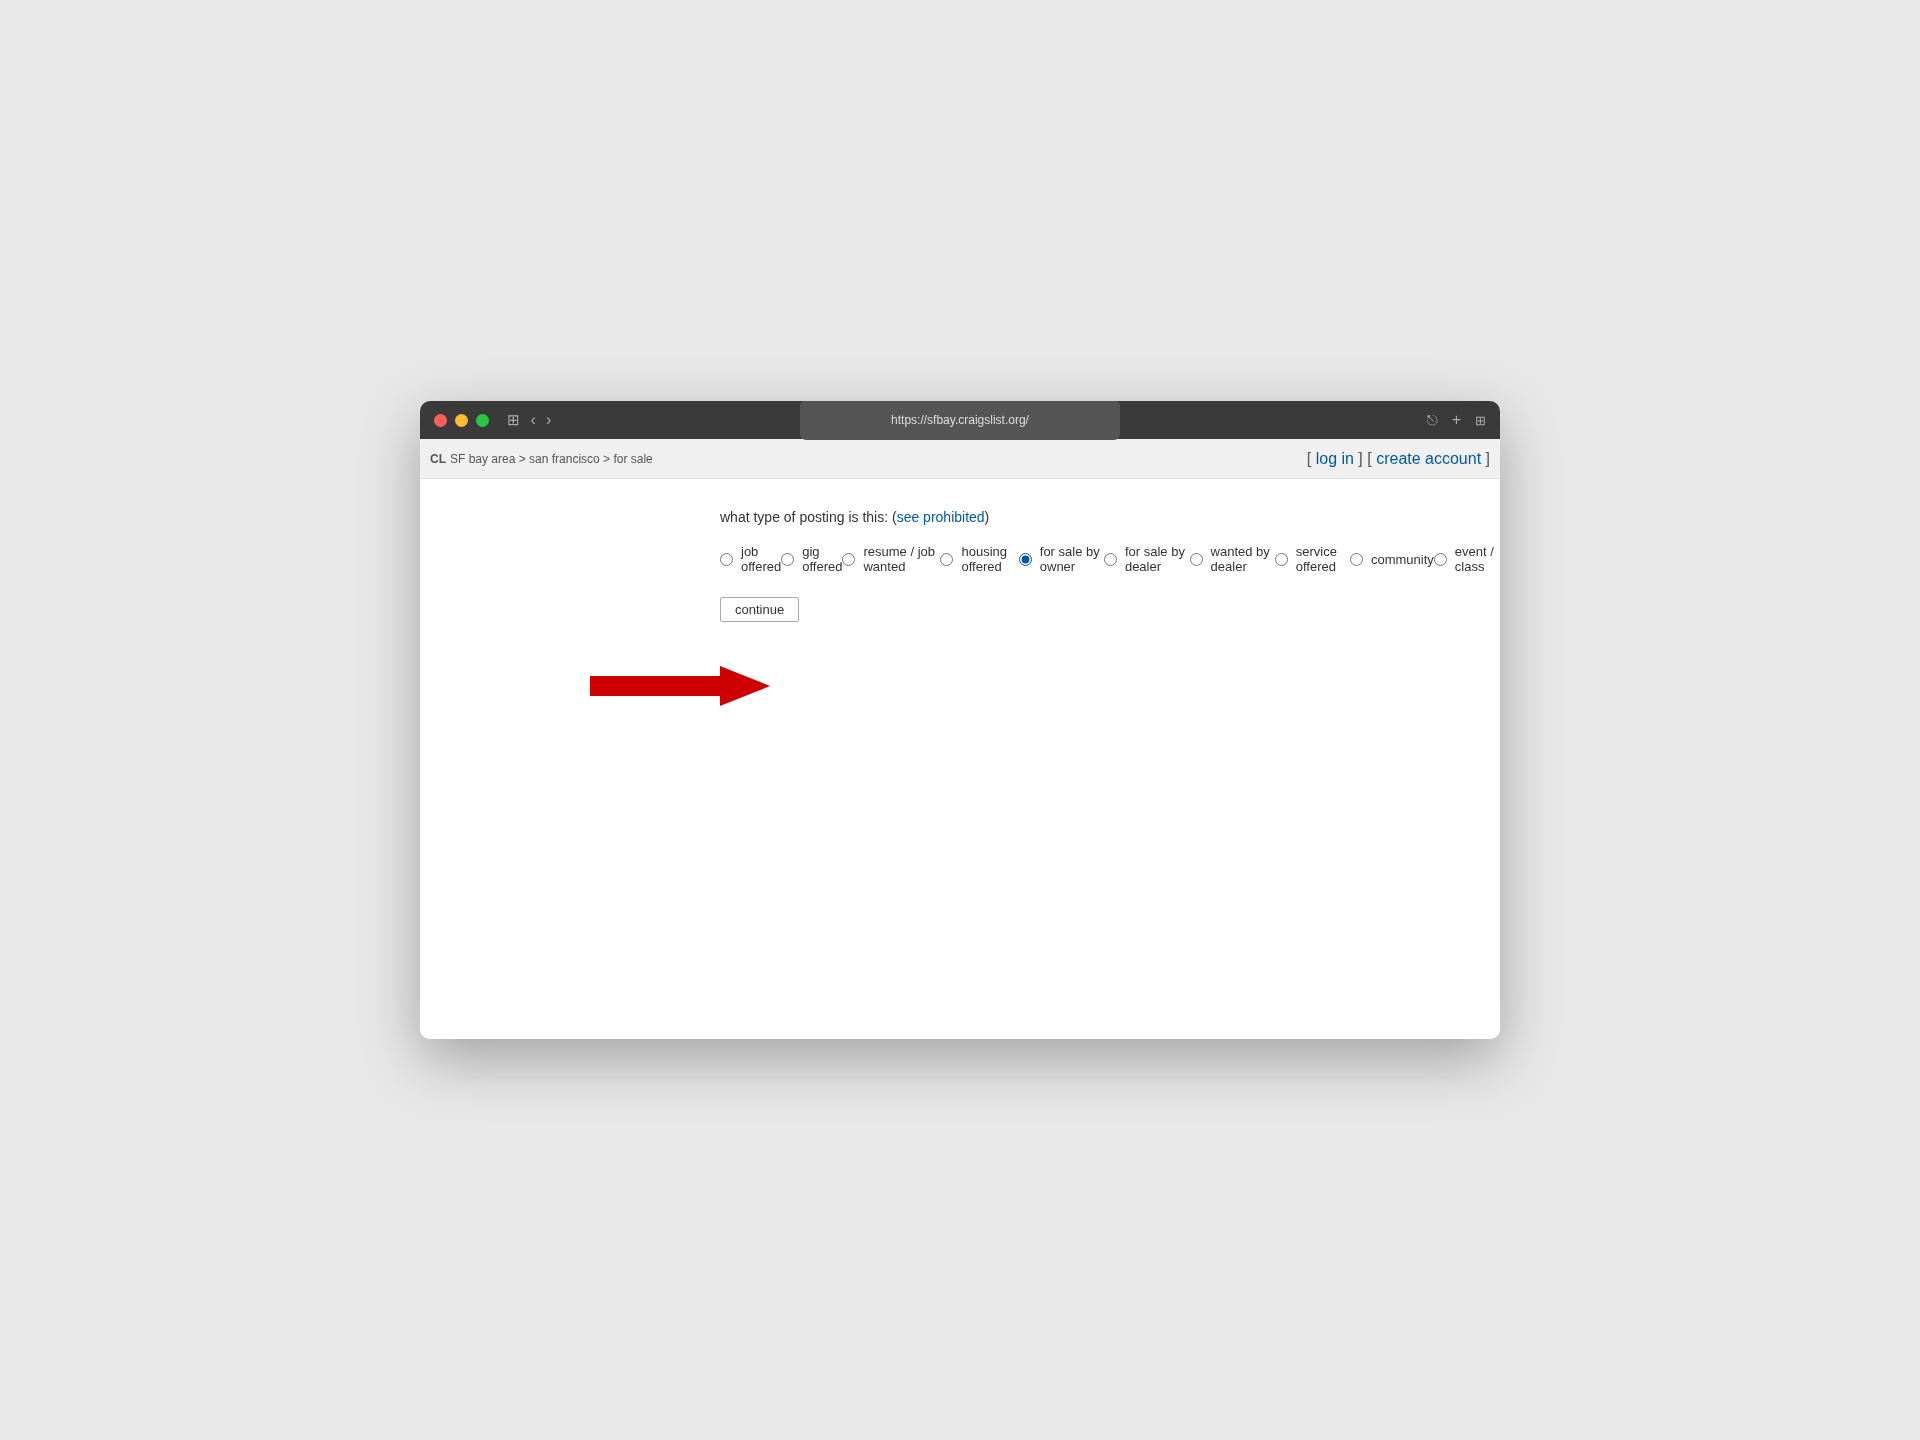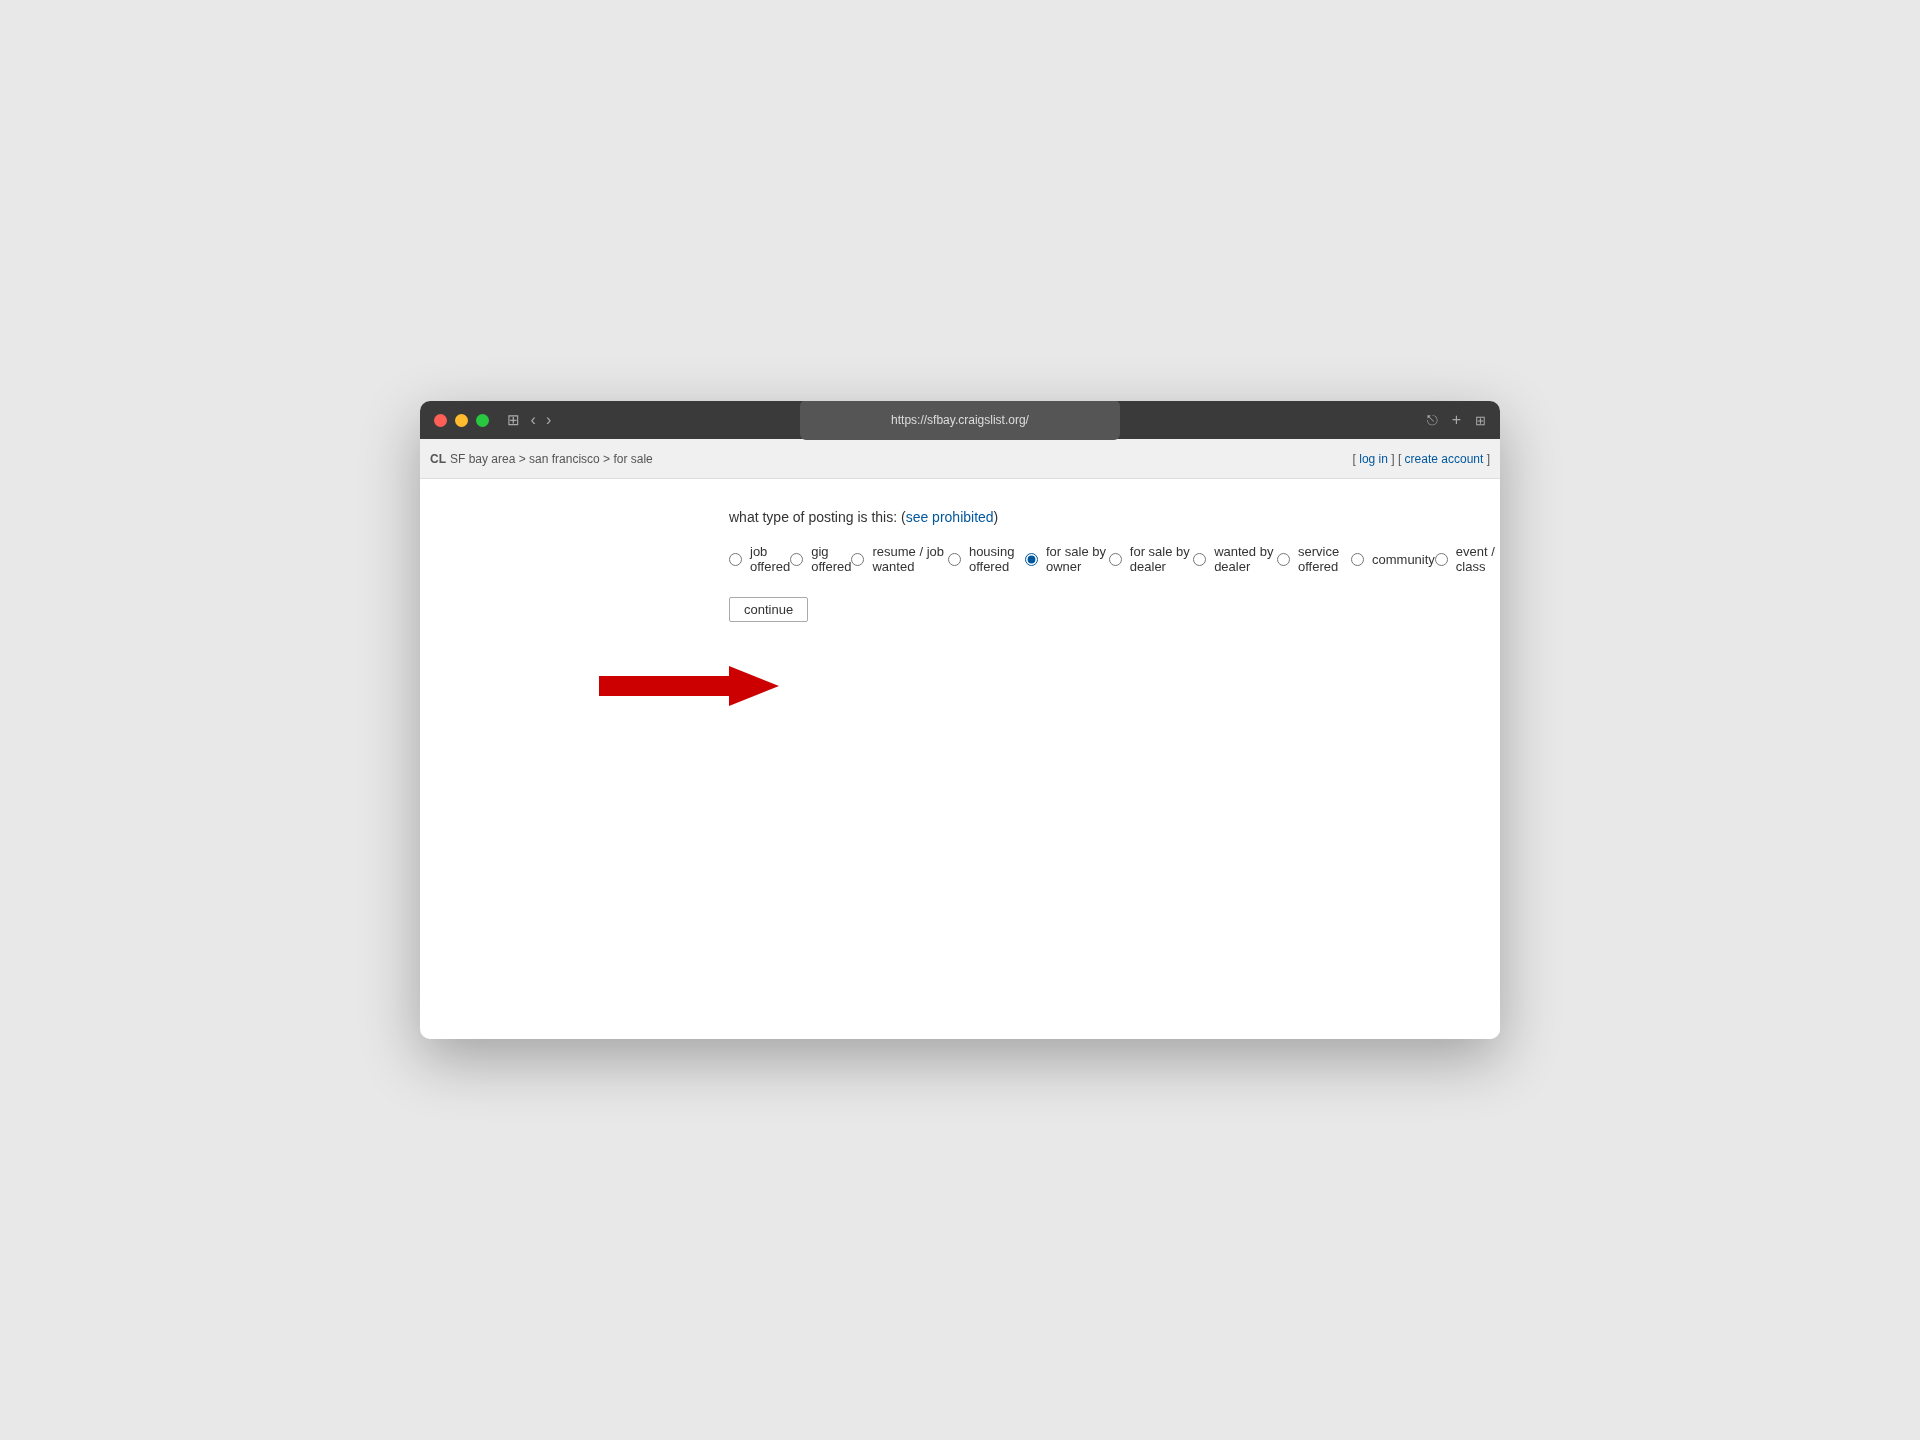--- a/index.html
+++ b/index.html
@@ -118,37 +118,36 @@
       gap: 4px;
     }
 
     .breadcrumb .cl {
       font-weight: bold;
       color: #555;
       font-size: 12px;
     }
 
     .auth-links {
-      font-size: 12px;
+      font-size: 16px;
       color: #555;
       margin-left: 24px;
     }
 
     .auth-links a {
       color: #00579d;
       text-decoration: none;
     }
 
     
     .page-content {
       padding: 30px 0 60px 0;
       background: #fff;
       min-height: 560px;
       position: relative;
-      margin-left: 9px;
     }
 
     .form-container {
       margin: 0 auto;
       padding-left: 300px;
     }
 
     .form-title {
       font-size: 14px;
       color: #333;

